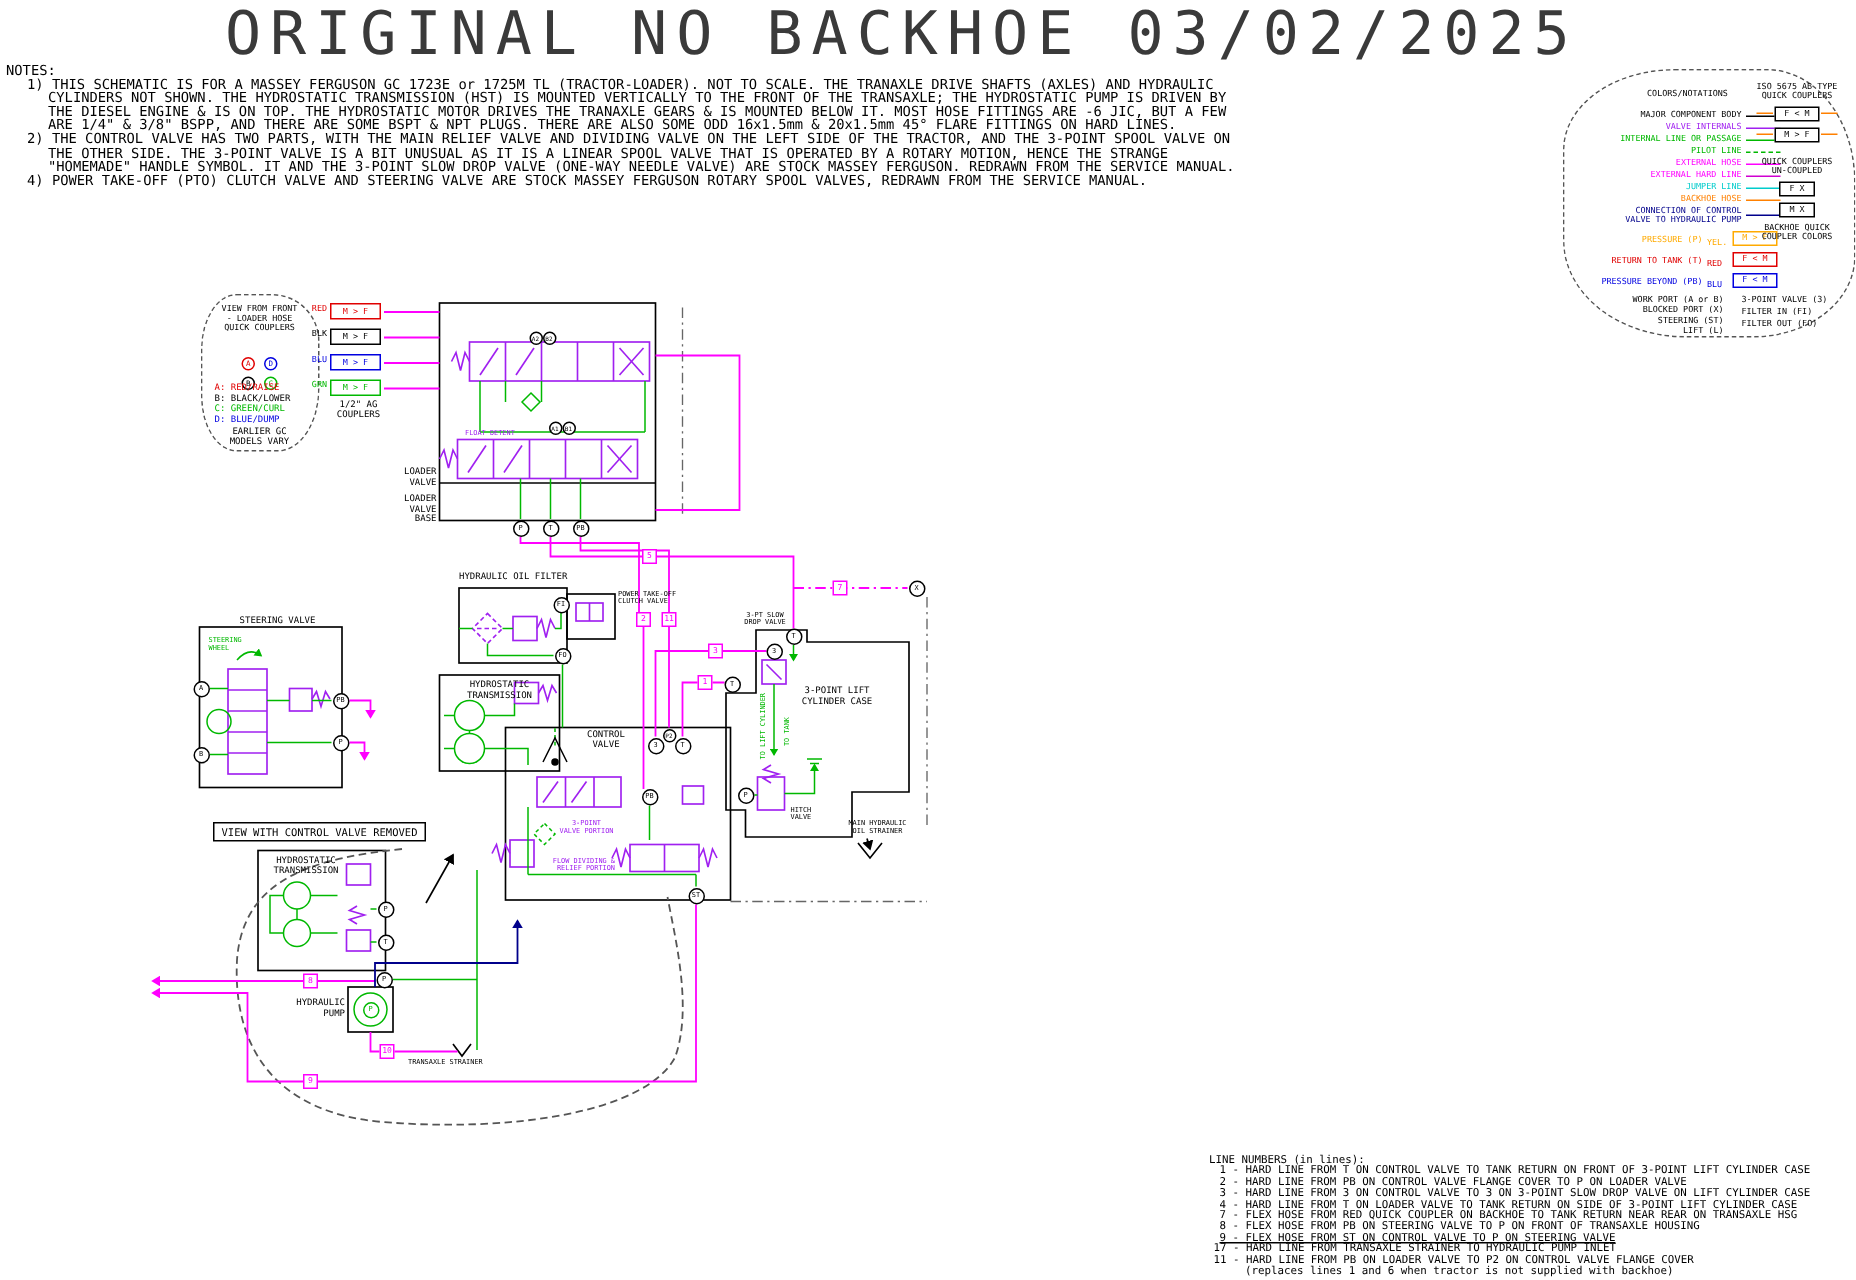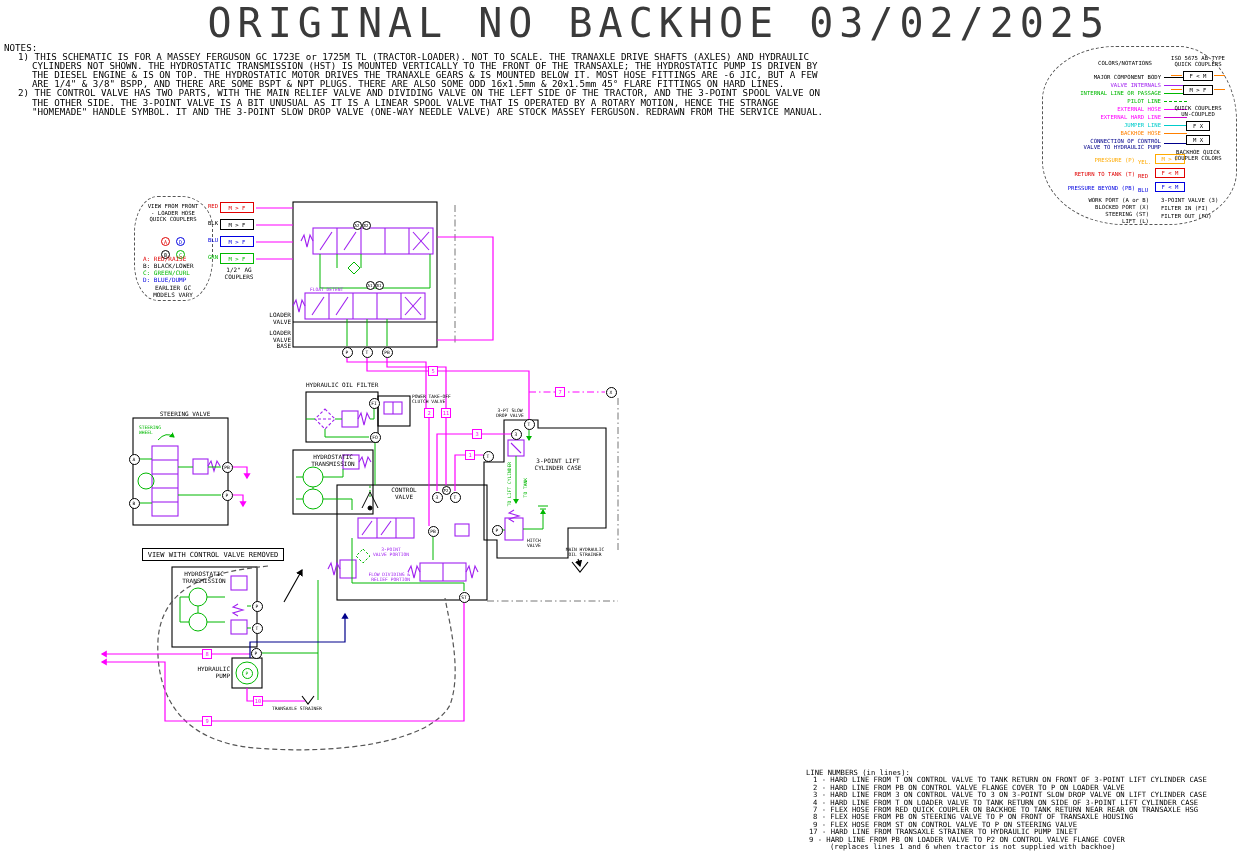--- a/index.html
+++ b/index.html
@@ -1,18 +1,18 @@
 <!DOCTYPE html>
 <html><head>
 <meta charset="utf-8">
 <style>
   html,body{margin:0;padding:0;background:#fff;}
   #root{position:relative;width:1237px;height:853px;background:#fff;overflow:hidden;
         font-family:"DejaVu Sans Mono",monospace;color:#000;}
-  #title{position:absolute;left:150px;top:0px;width:960px;text-align:right;
+  #title{position:absolute;left:150px;top:0px;width:960px;text-align:left;
          font-size:40px;letter-spacing:6px;color:#3a3a3a;font-weight:400;
          font-family:"DejaVu Sans Mono",monospace;}
   #notes{position:absolute;left:4px;top:43px;width:890px;font-size:9.2px;line-height:9.1px;}
   #notes .nh{font-size:9.2px;}
   .note{padding-left:28px;text-indent:-14px;white-space:pre-line;}
   .lbl{position:absolute;font-size:6px;line-height:6.6px;white-space:pre-line;color:#000;}
   .c{text-align:center;} .r{text-align:right;}
   .tiny{font-size:4.6px;line-height:5px;}
   .grn{color:#00b800;} .pur{color:#a020f0;} .magc{color:#ff00ff;}
   .redc{color:#e00000;} .bluc{color:#0000e0;} .cyac{color:#00cccc;}
@@ -253,20 +253,21 @@
 
 <div id="notes">
   <div class="nh">NOTES:</div>
   <div class="note">1) THIS SCHEMATIC IS FOR A MASSEY FERGUSON GC 1723E or 1725M TL (TRACTOR-LOADER). NOT TO SCALE. THE TRANAXLE DRIVE SHAFTS (AXLES) AND HYDRAULIC
 CYLINDERS NOT SHOWN. THE HYDROSTATIC TRANSMISSION (HST) IS MOUNTED VERTICALLY TO THE FRONT OF THE TRANSAXLE; THE HYDROSTATIC PUMP IS DRIVEN BY
 THE DIESEL ENGINE &amp; IS ON TOP. THE HYDROSTATIC MOTOR DRIVES THE TRANAXLE GEARS &amp; IS MOUNTED BELOW IT. MOST HOSE FITTINGS ARE -6 JIC, BUT A FEW
 ARE 1/4" &amp; 3/8" BSPP, AND THERE ARE SOME BSPT &amp; NPT PLUGS. THERE ARE ALSO SOME ODD 16x1.5mm &amp; 20x1.5mm 45° FLARE FITTINGS ON HARD LINES.</div>
   <div class="note">2) THE CONTROL VALVE HAS TWO PARTS, WITH THE MAIN RELIEF VALVE AND DIVIDING VALVE ON THE LEFT SIDE OF THE TRACTOR, AND THE 3-POINT SPOOL VALVE ON
 THE OTHER SIDE. THE 3-POINT VALVE IS A BIT UNUSUAL AS IT IS A LINEAR SPOOL VALVE THAT IS OPERATED BY A ROTARY MOTION, HENCE THE STRANGE
 "HOMEMADE" HANDLE SYMBOL. IT AND THE 3-POINT SLOW DROP VALVE (ONE-WAY NEEDLE VALVE) ARE STOCK MASSEY FERGUSON. REDRAWN FROM THE SERVICE MANUAL.</div>
+  <div class="note">4) POWER TAKE-OFF (PTO) CLUTCH VALVE AND STEERING VALVE ARE STOCK MASSEY FERGUSON ROTARY SPOOL VALVES, REDRAWN FROM THE SERVICE MANUAL.</div>
 </div>
 
 <div id="legend">
   <div class="row" style="left:26px;top:13px;width:112px;text-align:center;">COLORS/NOTATIONS</div>
 
   <div class="row r" style="left:0;top:27px;width:118px;">MAJOR COMPONENT BODY</div>
   <div class="lline" style="left:121px;top:30px;border-color:#000;"></div>
   <div class="row r pur" style="left:0;top:35px;width:118px;">VALVE INTERNALS</div>
   <div class="lline" style="left:121px;top:38px;border-color:#a020f0;"></div>
   <div class="row r grn" style="left:0;top:43px;width:118px;">INTERNAL LINE OR PASSAGE</div>
@@ -424,19 +425,19 @@
 <div class="marker" style="left:253px;top:696px;">10</div>
 
 <div id="linenums">
   <div>LINE NUMBERS (in lines):</div>
   <div style="padding-left:7px;">1 - HARD LINE FROM T ON CONTROL VALVE TO TANK RETURN ON FRONT OF 3-POINT LIFT CYLINDER CASE</div>
   <div style="padding-left:7px;">2 - HARD LINE FROM PB ON CONTROL VALVE FLANGE COVER TO P ON LOADER VALVE</div>
   <div style="padding-left:7px;">3 - HARD LINE FROM 3 ON CONTROL VALVE TO 3 ON 3-POINT SLOW DROP VALVE ON LIFT CYLINDER CASE</div>
   <div style="padding-left:7px;">4 - HARD LINE FROM T ON LOADER VALVE TO TANK RETURN ON SIDE OF 3-POINT LIFT CYLINDER CASE</div>
   <div style="padding-left:7px;">7 - FLEX HOSE FROM RED QUICK COUPLER ON BACKHOE TO TANK RETURN NEAR REAR ON TRANSAXLE HSG</div>
   <div style="padding-left:7px;">8 - FLEX HOSE FROM PB ON STEERING VALVE TO P ON FRONT OF TRANSAXLE HOUSING</div>
-  <div style="padding-left:7px;">9 - FLEX HOSE FROM ST ON CONTROL VALVE TO P ON STEERING VALVE</div>
+  <div style="padding-left:7px;text-decoration:underline;">9 - FLEX HOSE FROM ST ON CONTROL VALVE TO P ON STEERING VALVE</div>
   <div style="padding-left:3px;">17 - HARD LINE FROM TRANSAXLE STRAINER TO HYDRAULIC PUMP INLET</div>
-  <div style="padding-left:3px;">9 - HARD LINE FROM PB ON LOADER VALVE TO P2 ON CONTROL VALVE FLANGE COVER</div>
+  <div style="padding-left:3px;">11 - HARD LINE FROM PB ON LOADER VALVE TO P2 ON CONTROL VALVE FLANGE COVER</div>
   <div style="padding-left:24px;">(replaces lines 1 and 6 when tractor is not supplied with backhoe)</div>
 </div>
 
 </div>
 
 </body></html>

